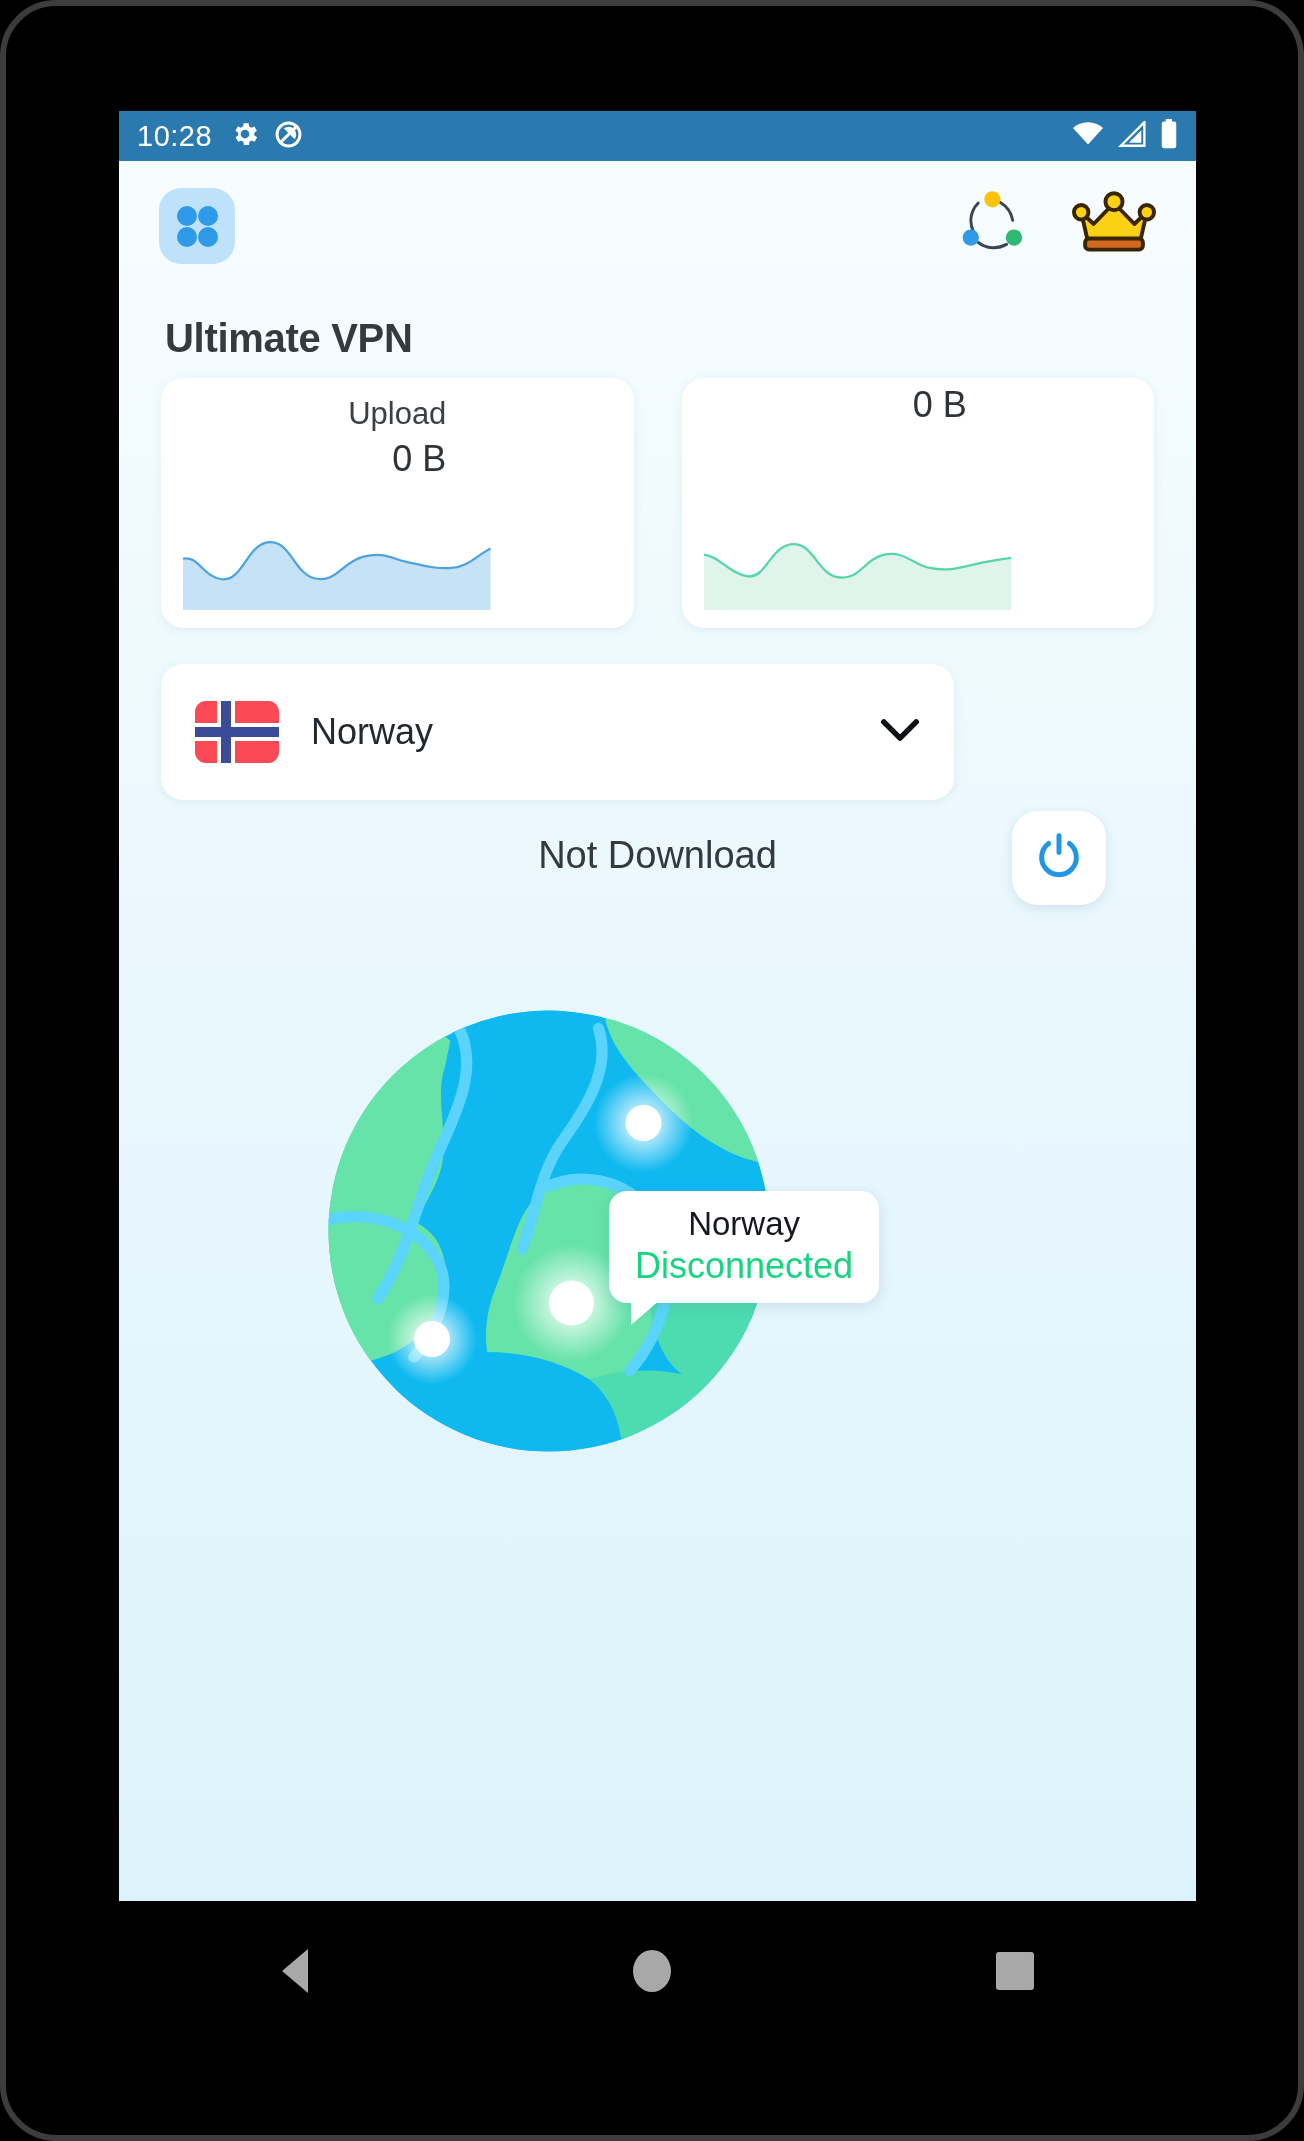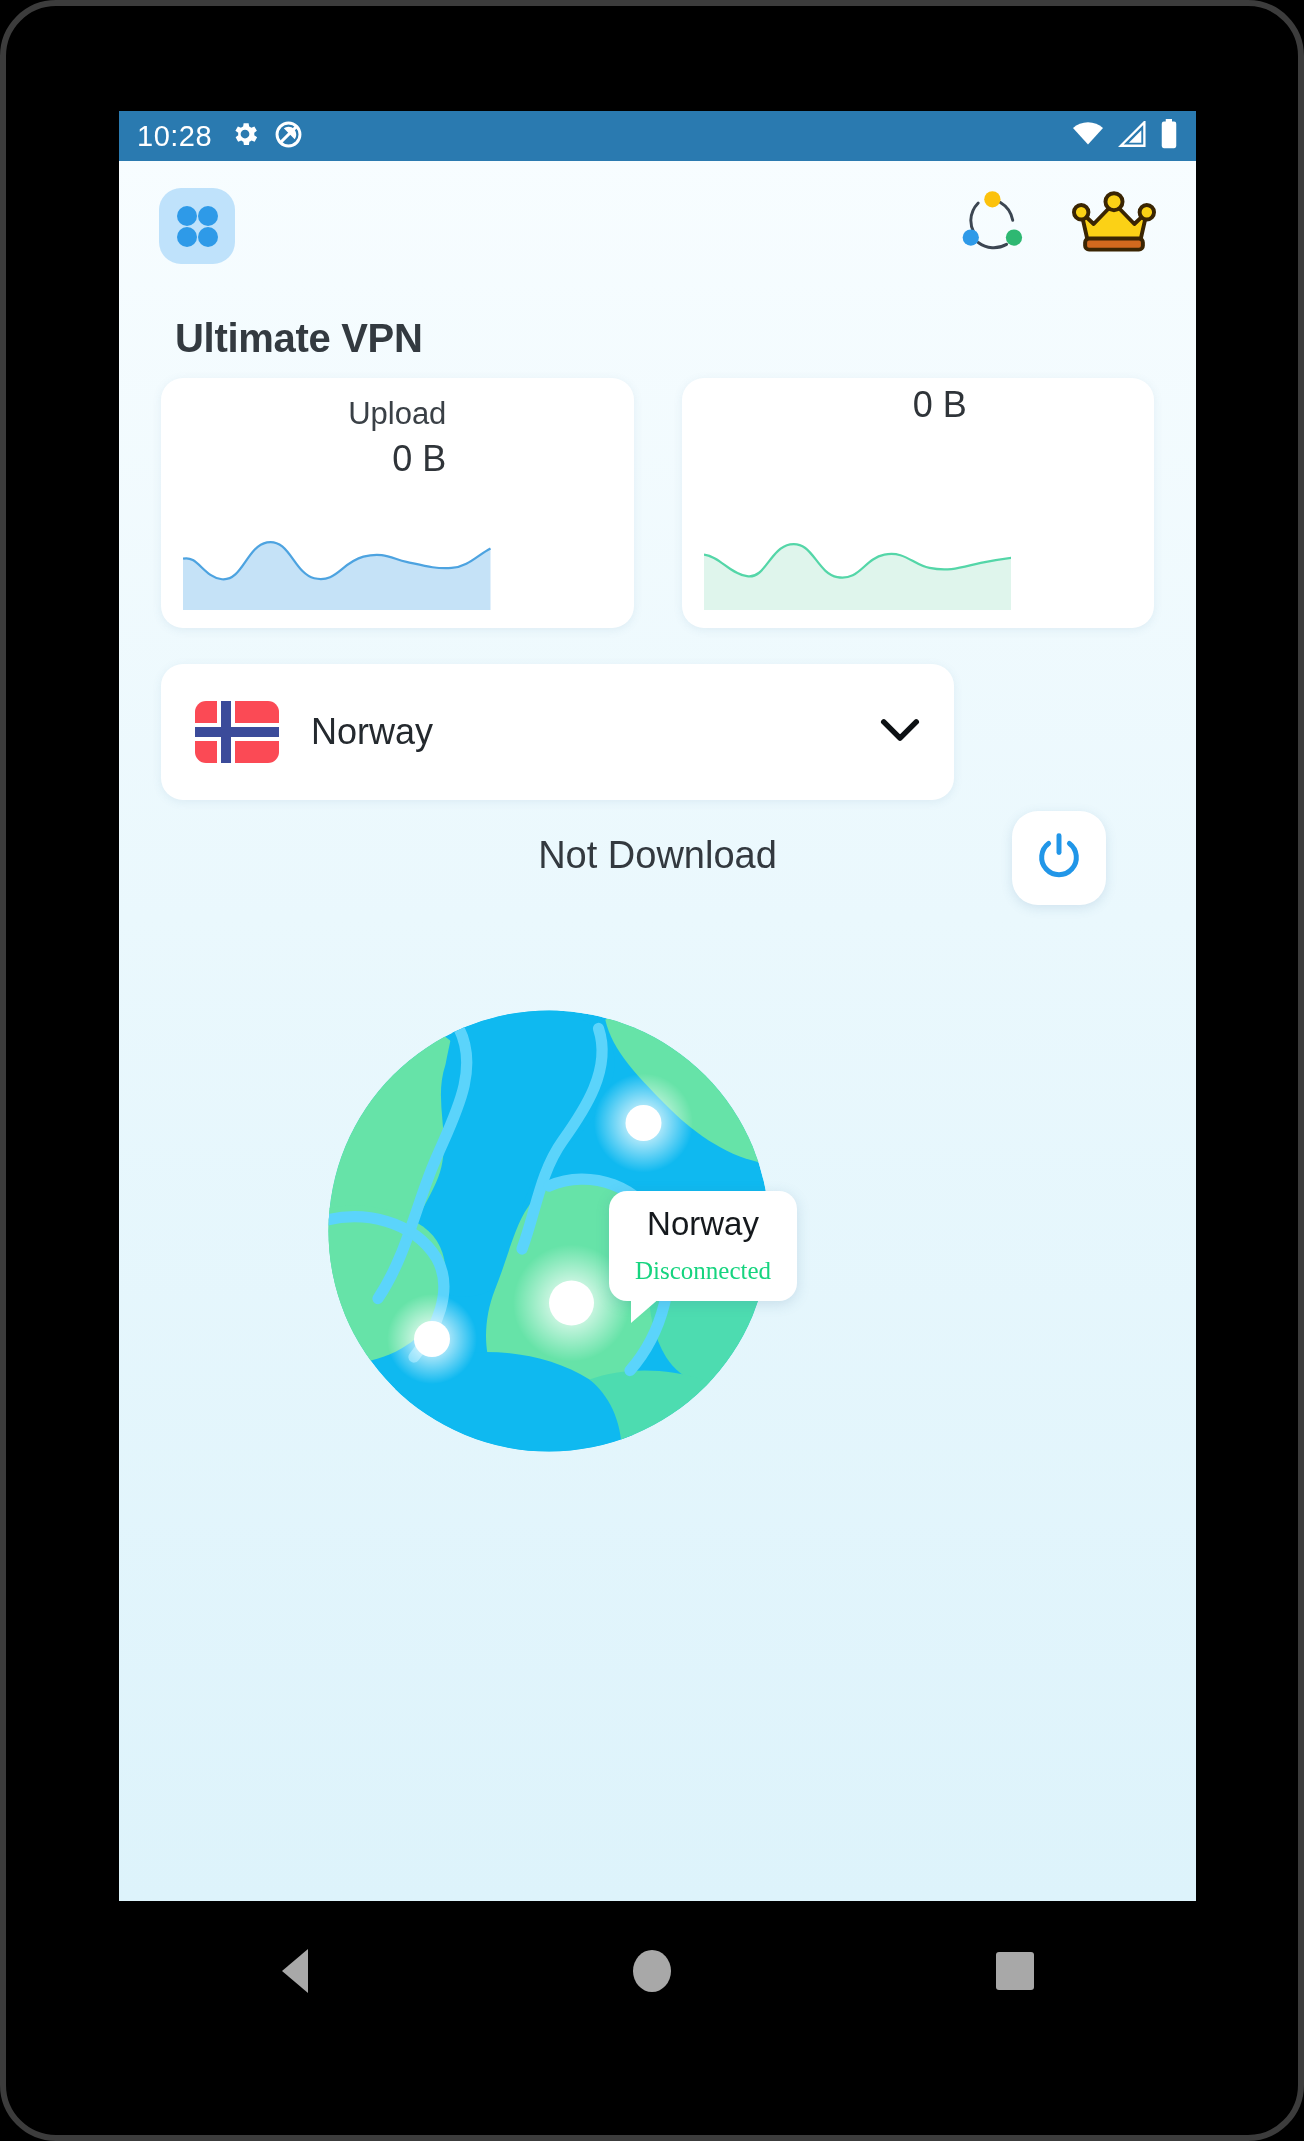--- a/index.html
+++ b/index.html
@@ -53,21 +53,21 @@
     place-items:center; padding:17px;
   }
   #grid-launcher i{
     display:block; width:20px; height:20px; border-radius:50%;
     background:#2e9ae8;
   }
   #header-actions{ margin-left:auto; display:flex; align-items:center; gap:42px; }
 
   
   #app-title{
-    position:absolute; left:56px; top:205px;
+    position:absolute; left:46px; top:205px;
     font-size:40px; font-weight:bold; color:#333a40;
     letter-spacing:-.3px;
   }
 
   
   #stat-row{
     position:absolute; left:42px; top:267px;
     width:993px; display:flex; gap:48px;
   }
   .stat-card{
@@ -130,21 +130,21 @@
     width:450px; height:450px;
   }
   #map-tooltip{
     position:absolute; left:490px; top:1080px;
     background:#fff; border-radius:18px;
     padding:14px 26px 16px;
     box-shadow:0 3px 14px rgba(60,110,150,.18);
     text-align:center;
   }
   #map-tooltip .tt-country{ font-size:33px; color:#15191d; }
-  #map-tooltip .tt-state{ font-size:25px; color:#16d47f; margin-top:14px;font-family:Liberation Serif, serif; }
+  #map-tooltip .tt-state{ font-size:36px; color:#16d47f; margin-top:2px; }
   #map-tooltip .tt-tail{
     position:absolute; left:22px; bottom:-22px;
     width:0; height:0;
     border-left:0 solid transparent;
     border-right:30px solid transparent;
     border-top:26px solid #fff;
   }
 
   
   #nav-bar{

